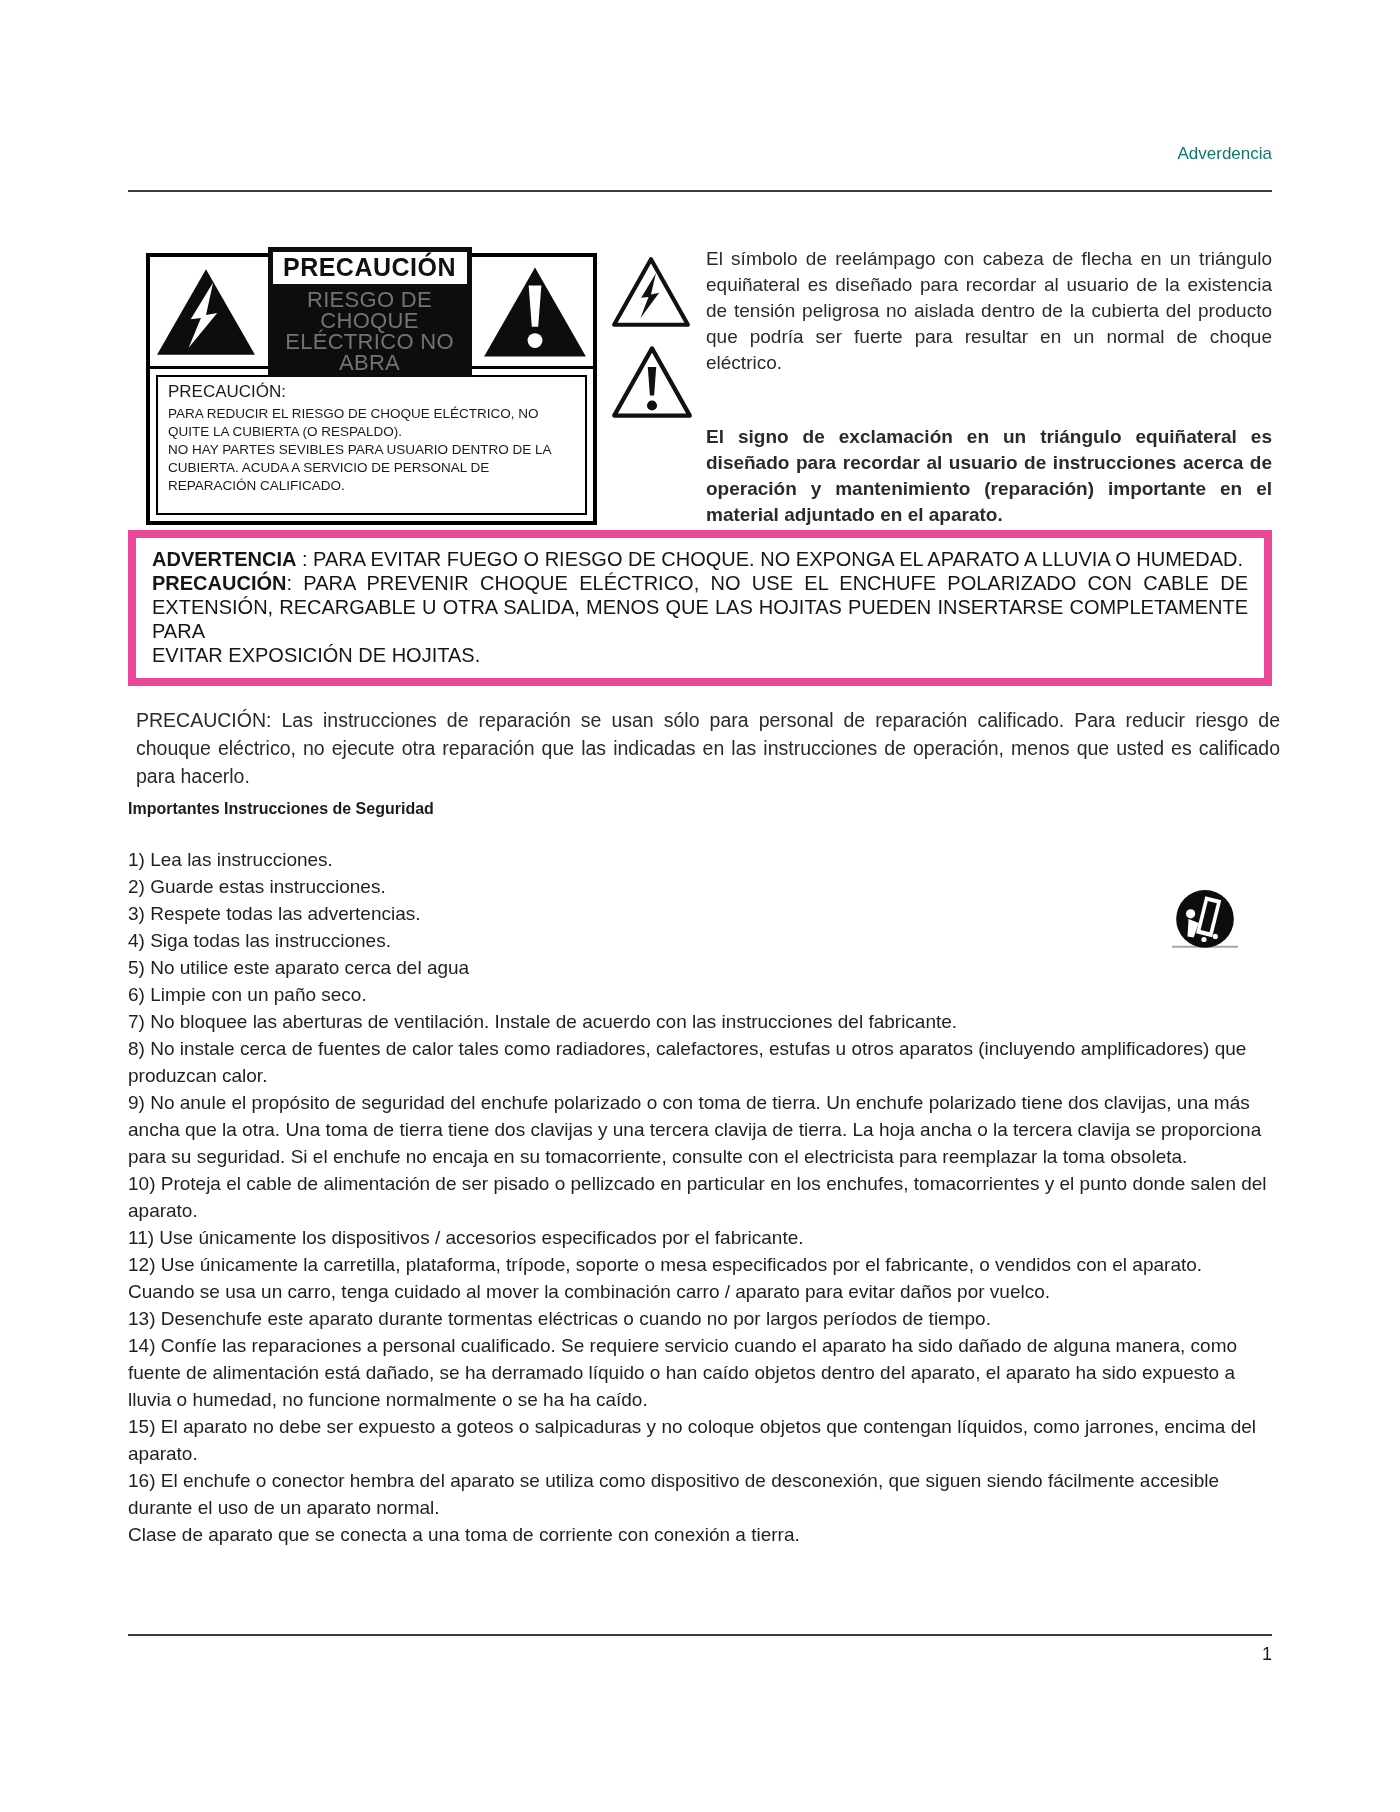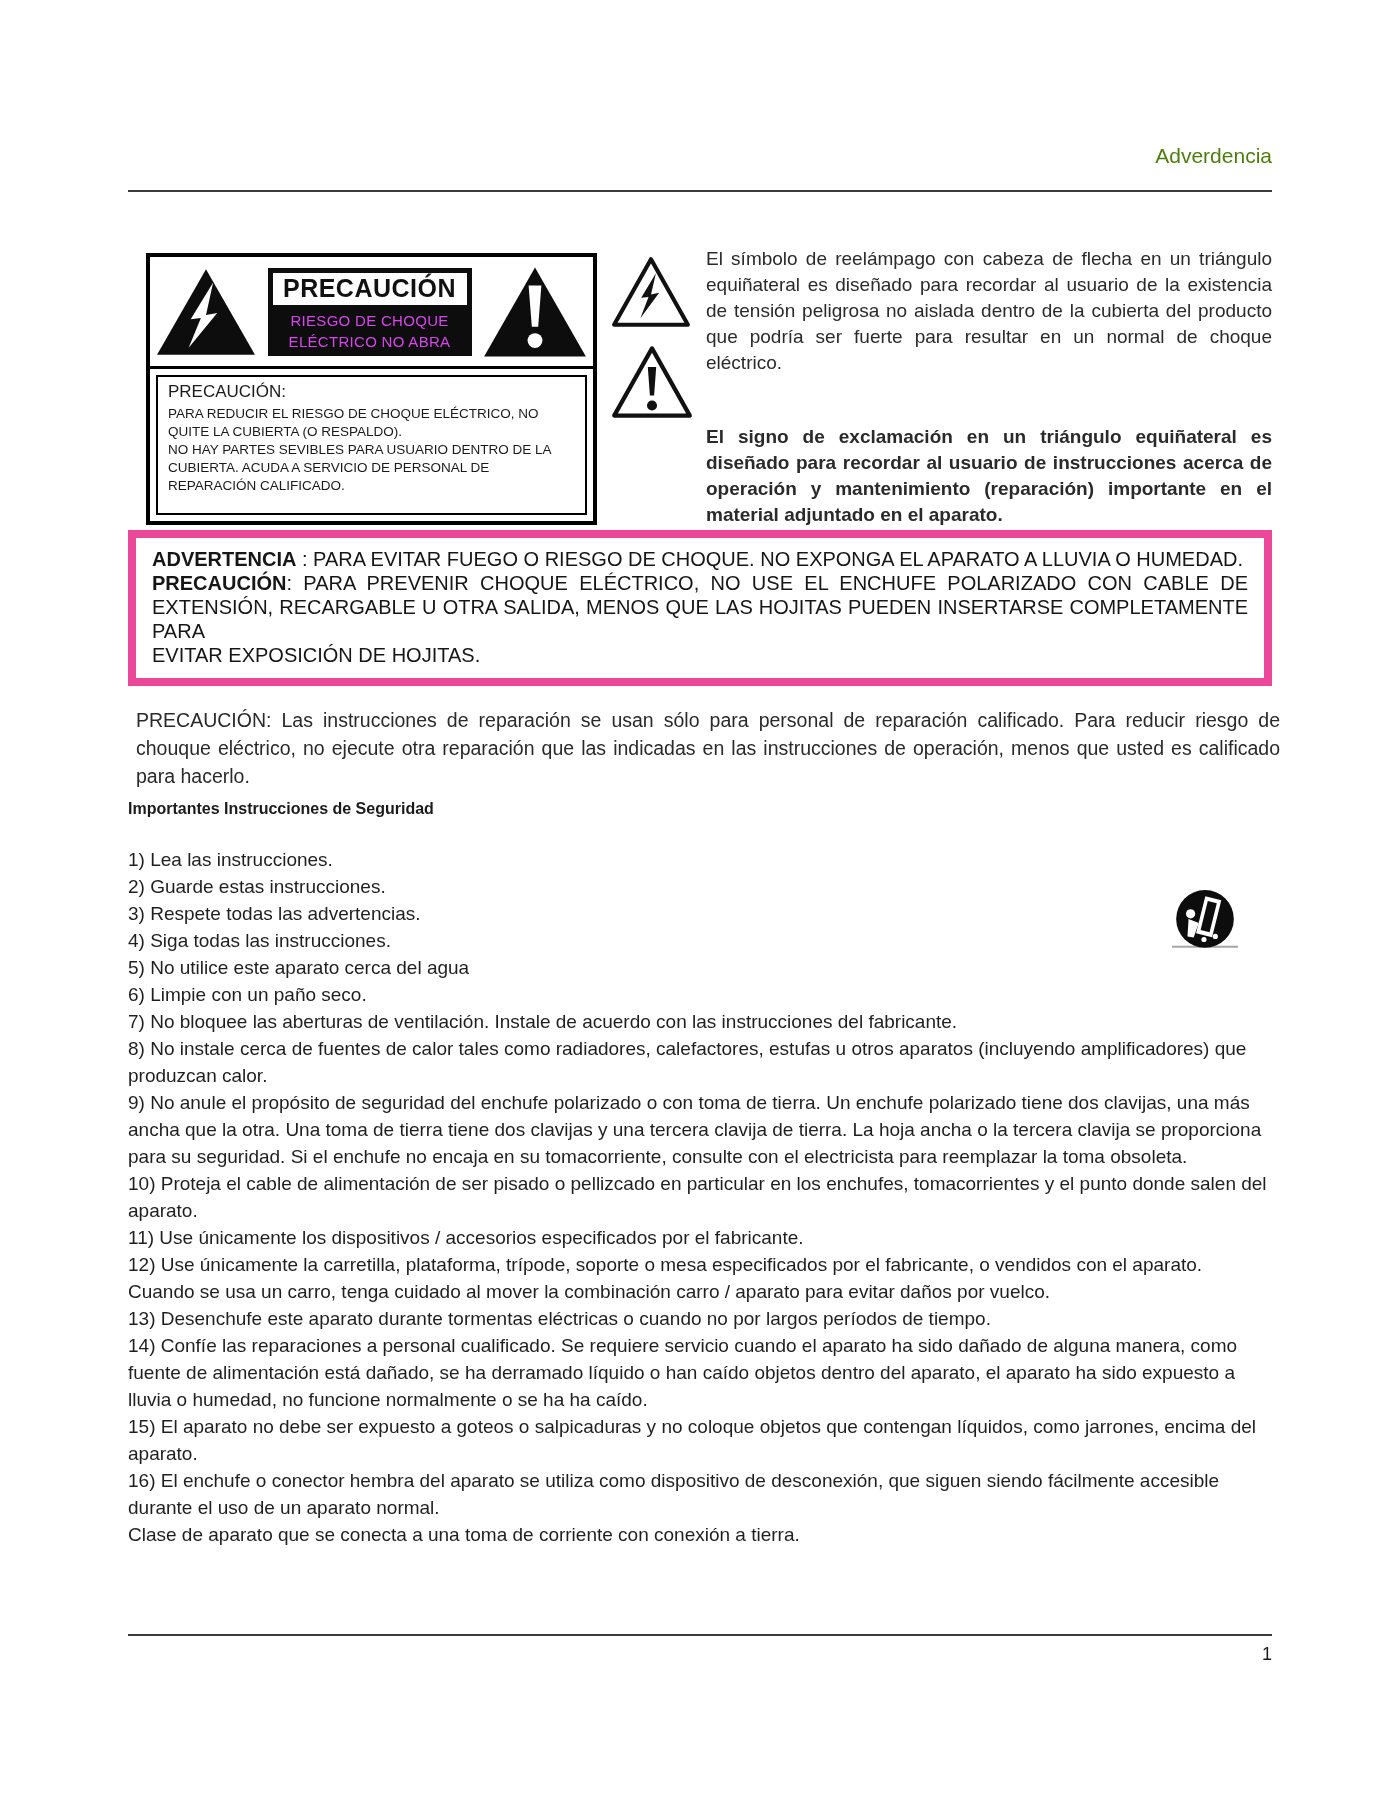--- a/index.html
+++ b/index.html
@@ -5,35 +5,35 @@
   html,body{margin:0;padding:0;background:#e8e8e8;}
   .page{
     position:relative;
     width:1400px;height:1812px;
     background:#ffffff;
     font-family:"Liberation Sans", sans-serif;
     color:#202020;
     overflow:hidden;
   }
   
-  .header-title{position:absolute;left:128px;top:144px;width:1144px;text-align:right;font-size:21px;color:#4d7c0f;}
+  .header-title{position:absolute;left:128px;top:144px;width:1144px;text-align:right;font-size:17px;color:#0f766e;}
   .rule{position:absolute;left:128px;width:1144px;height:2px;background:#3c3c3c;}
   .rule-top{top:190px;}
   .rule-bottom{top:1634px;}
   .page-num{position:absolute;left:128px;top:1644px;width:1144px;text-align:right;font-size:18px;color:#1c1c1c;}
 
   
   .caution-box{position:absolute;left:146px;top:253px;width:451px;border:4px solid #000;box-sizing:border-box;background:#fff;}
   .caution-strip{height:112px;border-bottom:3px solid #000;display:flex;align-items:center;justify-content:space-between;padding:0 5px;box-sizing:border-box;}
   .tri{display:block;}
   .tri svg{display:block;}
   .caution-center{width:204px;background:#0d0d0d;padding:4px;text-align:center;box-sizing:border-box;}
   .caution-title-box{background:#ffffff;border:1px solid #0d0d0d;margin-bottom:4px;padding:1px 0 2px;}
   .caution-title-box span{font-size:25px;font-weight:bold;color:#111;letter-spacing:0.5px;}
-  .caution-sub{color:#d946ef;font-size:15px;line-height:21px;letter-spacing:0.3px;}
+  .caution-sub{color:#737373;font-size:22px;line-height:21px;letter-spacing:0.3px;}
   .caution-body{margin:6px;border:2px solid #000;padding:5px 10px 18px;}
   .caution-body-title{font-size:17px;color:#1a1a1a;margin-bottom:3px;}
   .caution-body-text{font-size:13.5px;line-height:18px;color:#1a1a1a;}
 
   
   .symbol-col{position:absolute;left:610px;top:254px;display:flex;flex-direction:column;gap:9px;}
   .symbol-col span{display:block;}
 
   
   .explain-col{position:absolute;left:706px;top:246px;width:566px;font-size:19px;line-height:26px;text-align:justify;color:#2a2a2a;}

